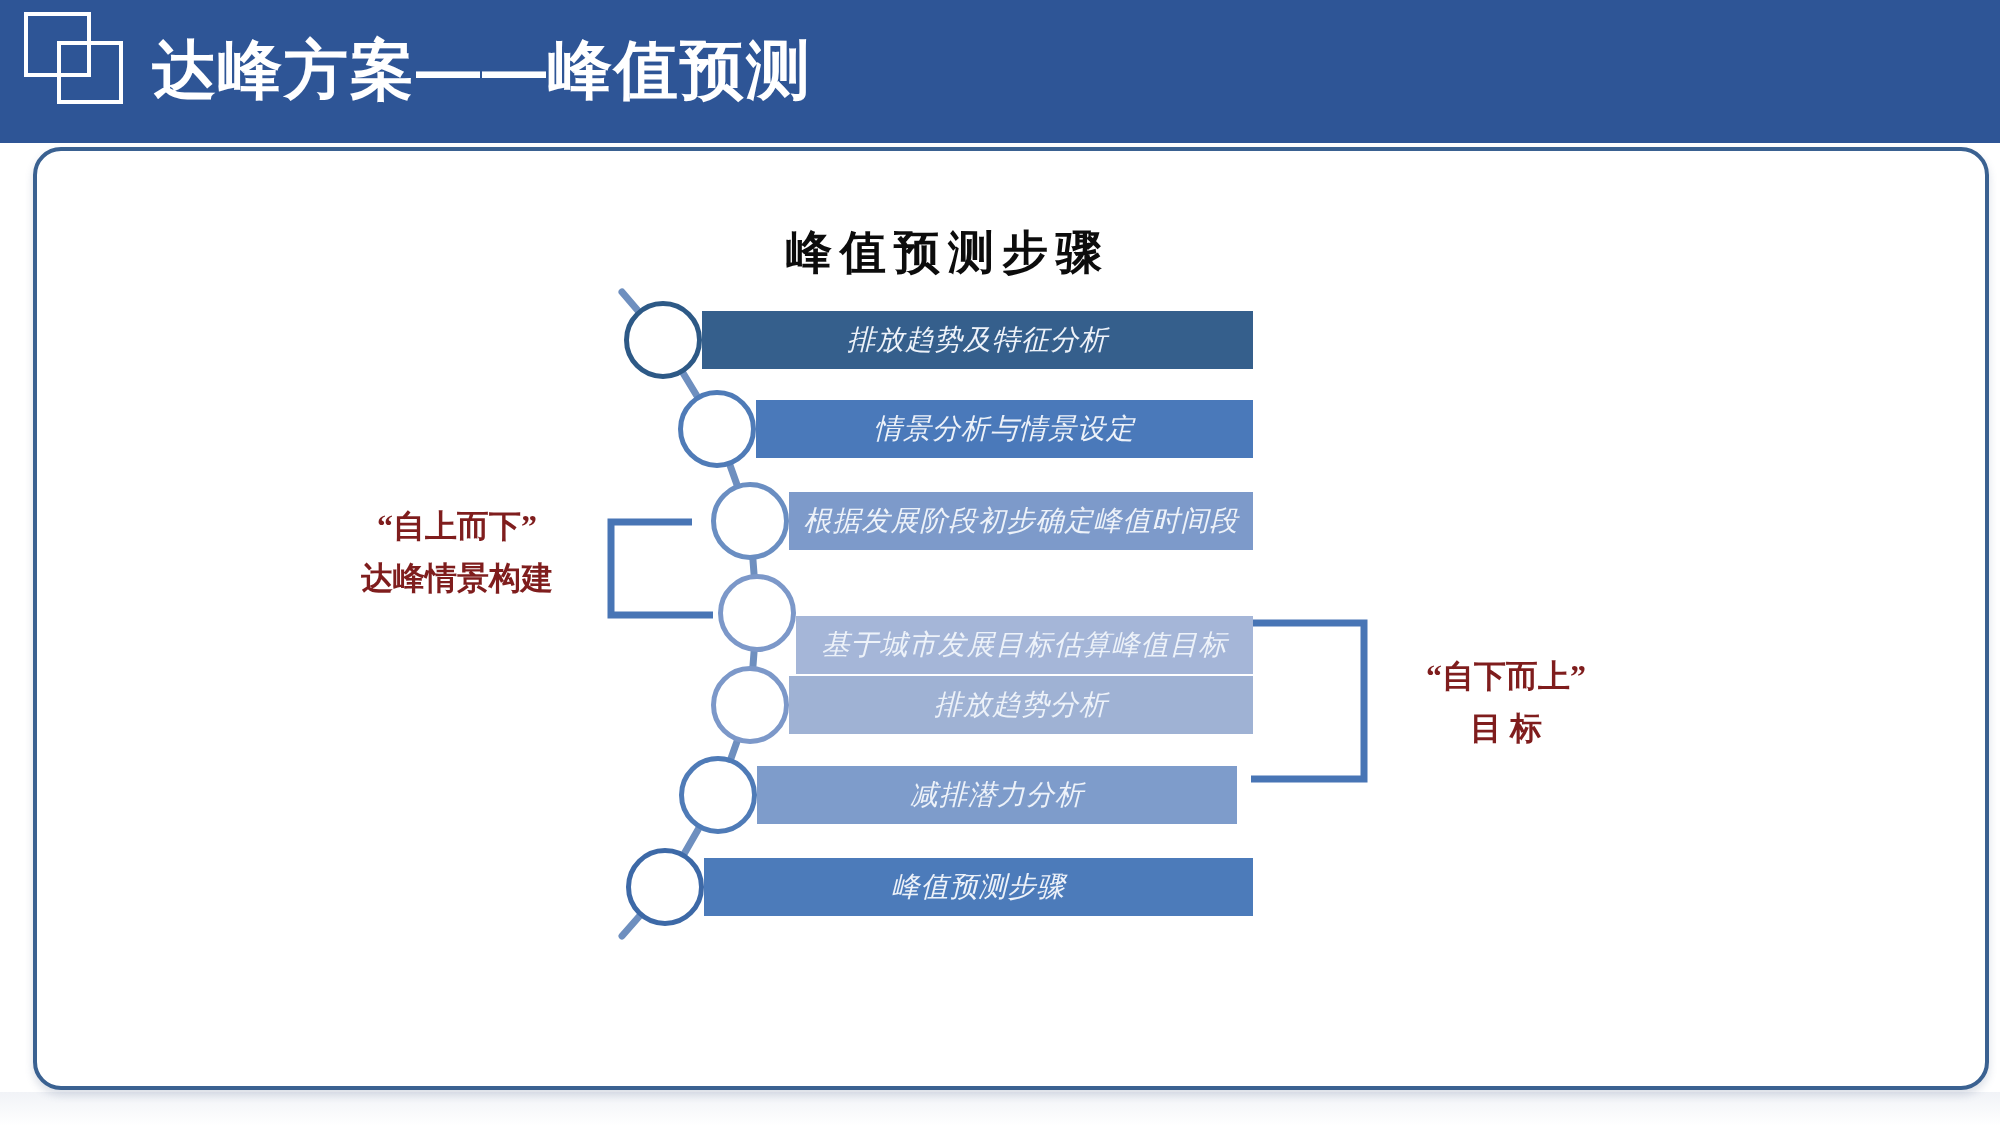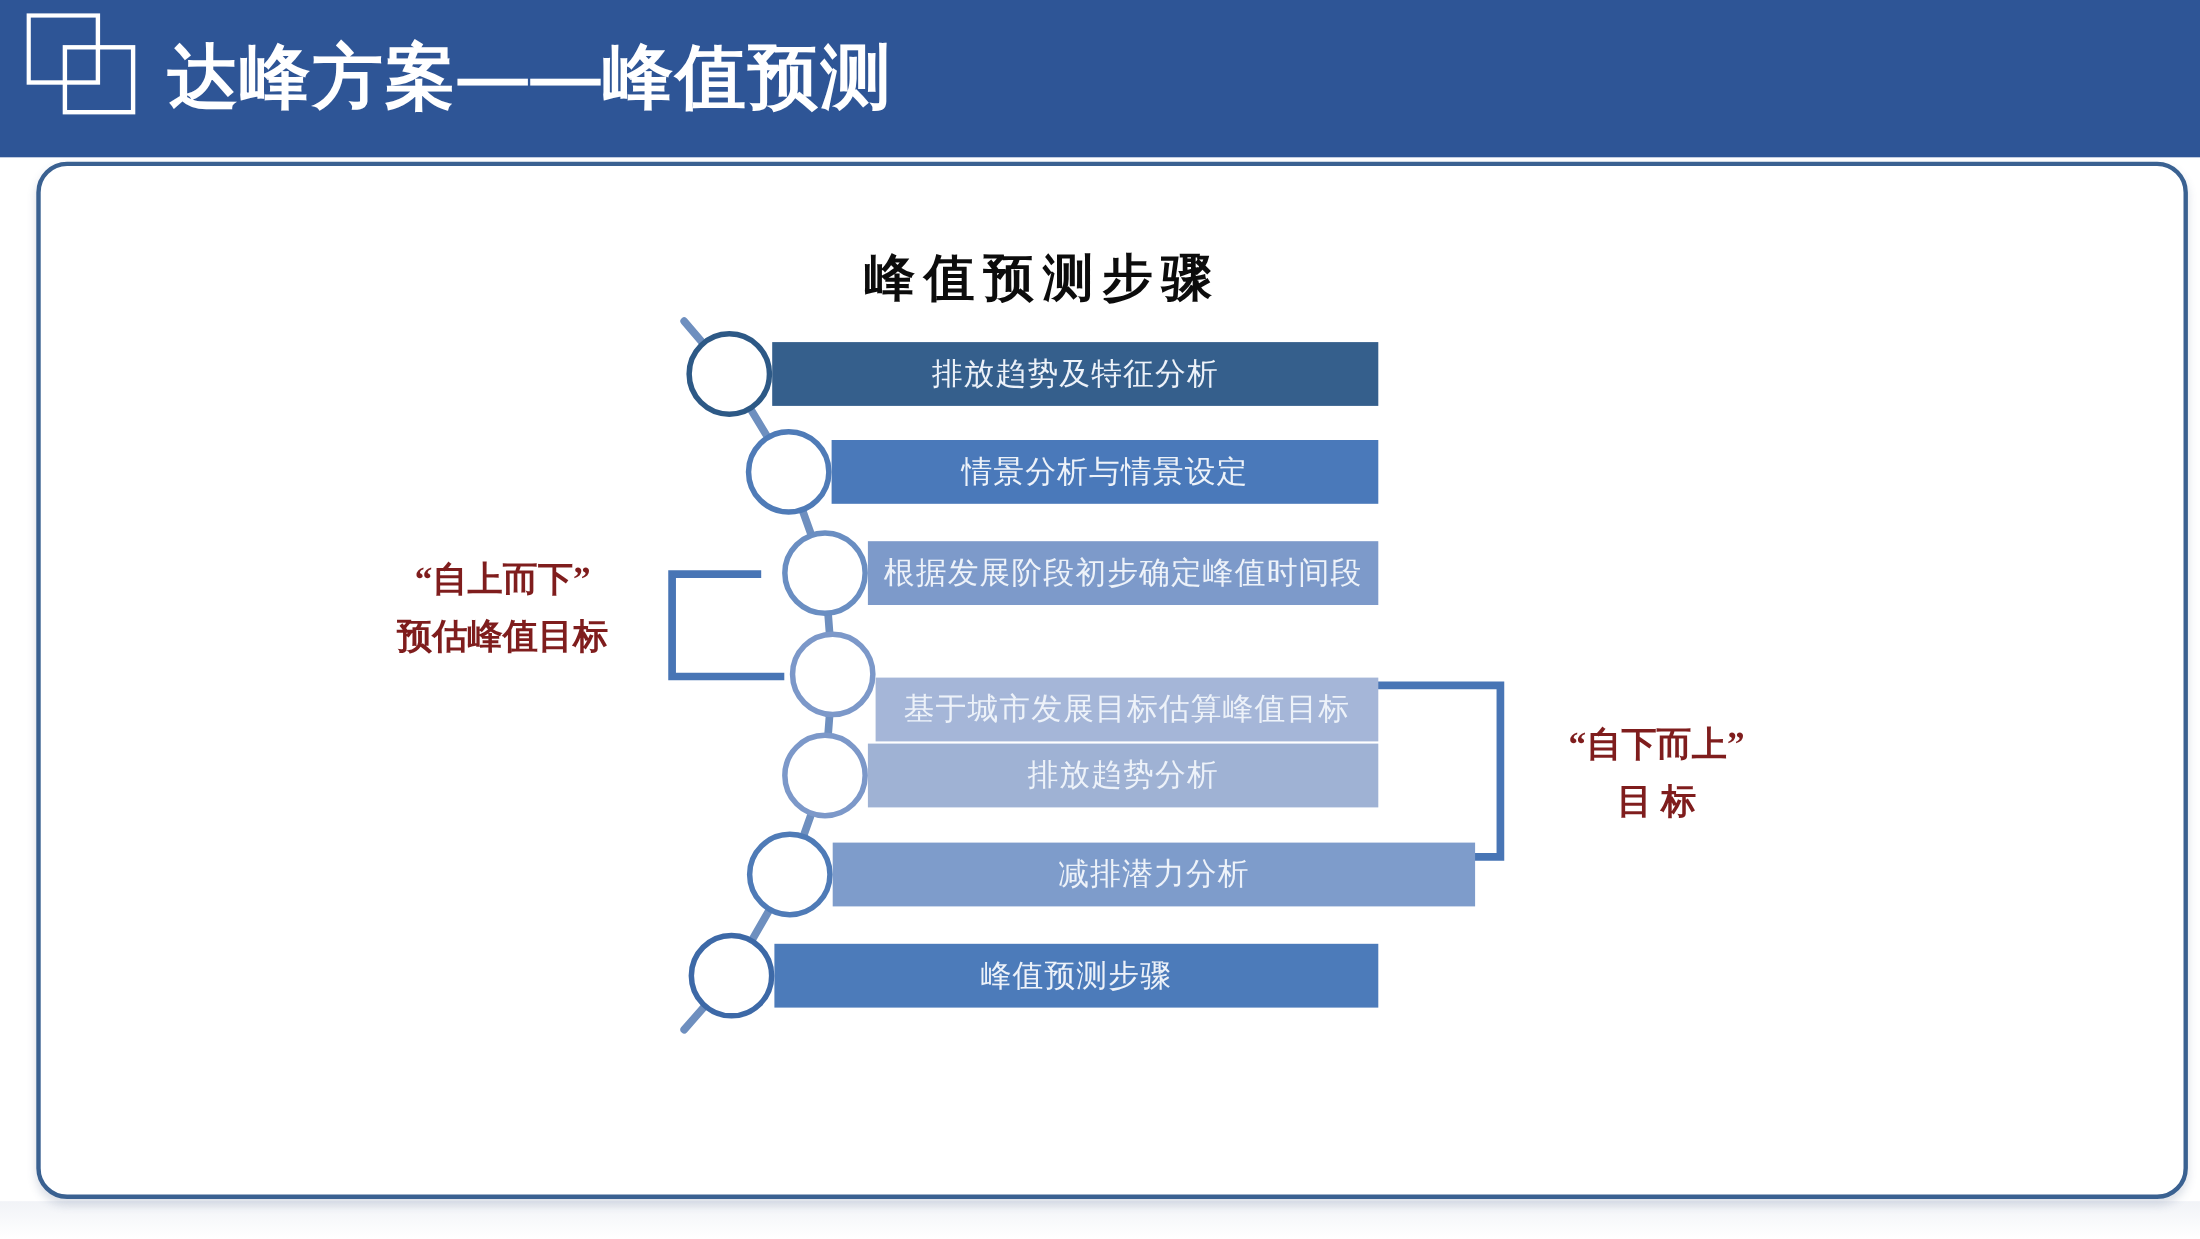--- a/index.html
+++ b/index.html
@@ -44,21 +44,21 @@
     font-size:46px;font-weight:bold;color:#0c0c0c;letter-spacing:8px;
     z-index:4;white-space:nowrap;
   }
   
   .decor{position:absolute;left:0;top:0;width:2000px;height:1126px;z-index:2;}
   
   .step-bar{
     position:absolute;height:58px;
     display:flex;align-items:center;justify-content:center;
     font-size:28px;letter-spacing:1px;color:#EDF2F9;
-    z-index:3;white-space:nowrap;
+    z-index:3;white-space:nowrap;font-style:italic;
   }
   
   .step-circle{
     position:absolute;width:78px;height:78px;box-sizing:border-box;
     background:#ffffff;border:5px solid #4F7BB7;border-radius:50%;
     z-index:4;
   }
   
   .note{
     position:absolute;z-index:4;
@@ -101,35 +101,35 @@
 </div>
 <div class="step-bar" style="left: 789px; top: 492px; width: 464px; background-color: rgb(125, 154, 202);">
   <span>根据发展阶段初步确定峰值时间段</span>
 </div>
 <div class="step-bar" style="left: 796px; top: 616px; width: 457px; background-color: rgb(165, 182, 216);">
   <span>基于城市发展目标估算峰值目标</span>
 </div>
 <div class="step-bar" style="left: 789px; top: 676px; width: 464px; background-color: rgb(159, 178, 212);">
   <span>排放趋势分析</span>
 </div>
-<div class="step-bar" style="left: 757px; top: 766px; width: 584px; background-color: rgb(126, 156, 203);">
+<div class="step-bar" style="left: 757px; top: 766px; width: 480px; background-color: rgb(126, 156, 203);">
   <span>减排潜力分析</span>
 </div>
 <div class="step-bar" style="left: 704px; top: 858px; width: 549px; background-color: rgb(76, 123, 186);">
   <span>峰值预测步骤</span>
 </div>
 
 <div class="step-circle" style="left: 624px; top: 301px; border-color: rgb(45, 89, 134);"></div>
 <div class="step-circle" style="left: 678px; top: 390px; border-color: rgb(79, 123, 183);"></div>
 <div class="step-circle" style="left: 711px; top: 482px; border-color: rgb(106, 142, 194);"></div>
 <div class="step-circle" style="left: 718px; top: 574px; border-color: rgb(124, 152, 201);"></div>
 <div class="step-circle" style="left: 711px; top: 666px; border-color: rgb(124, 152, 201);"></div>
 <div class="step-circle" style="left: 679px; top: 756px; border-color: rgb(79, 123, 183);"></div>
 <div class="step-circle" style="left: 626px; top: 848px; border-color: rgb(61, 105, 167);"></div>
 
 <div class="note note-left">
   <div>“自上而下”</div>
-  <div>预估峰值目标</div>
+  <div>达峰情景构建</div>
 </div>
 <div class="note note-right">
   <div>“自下而上”</div>
   <div>目 标</div>
 </div>
 
 </body></html>

